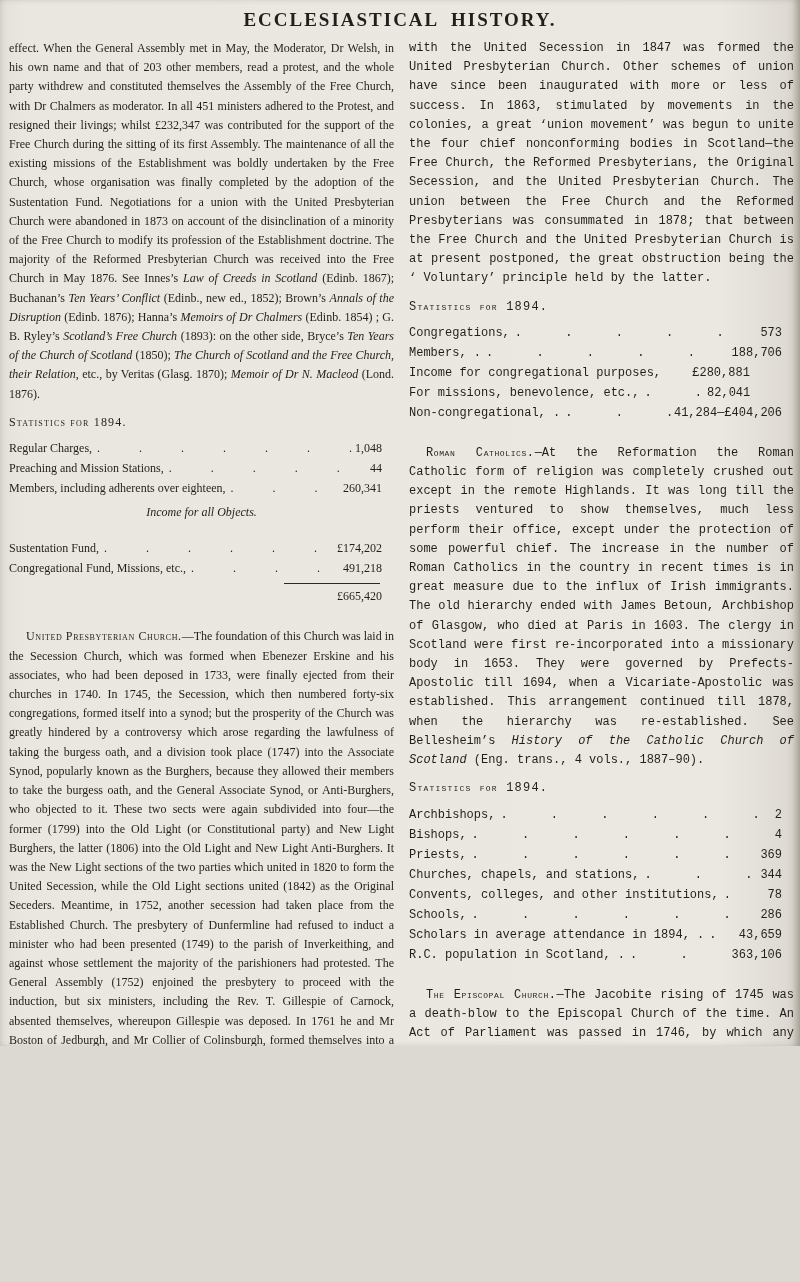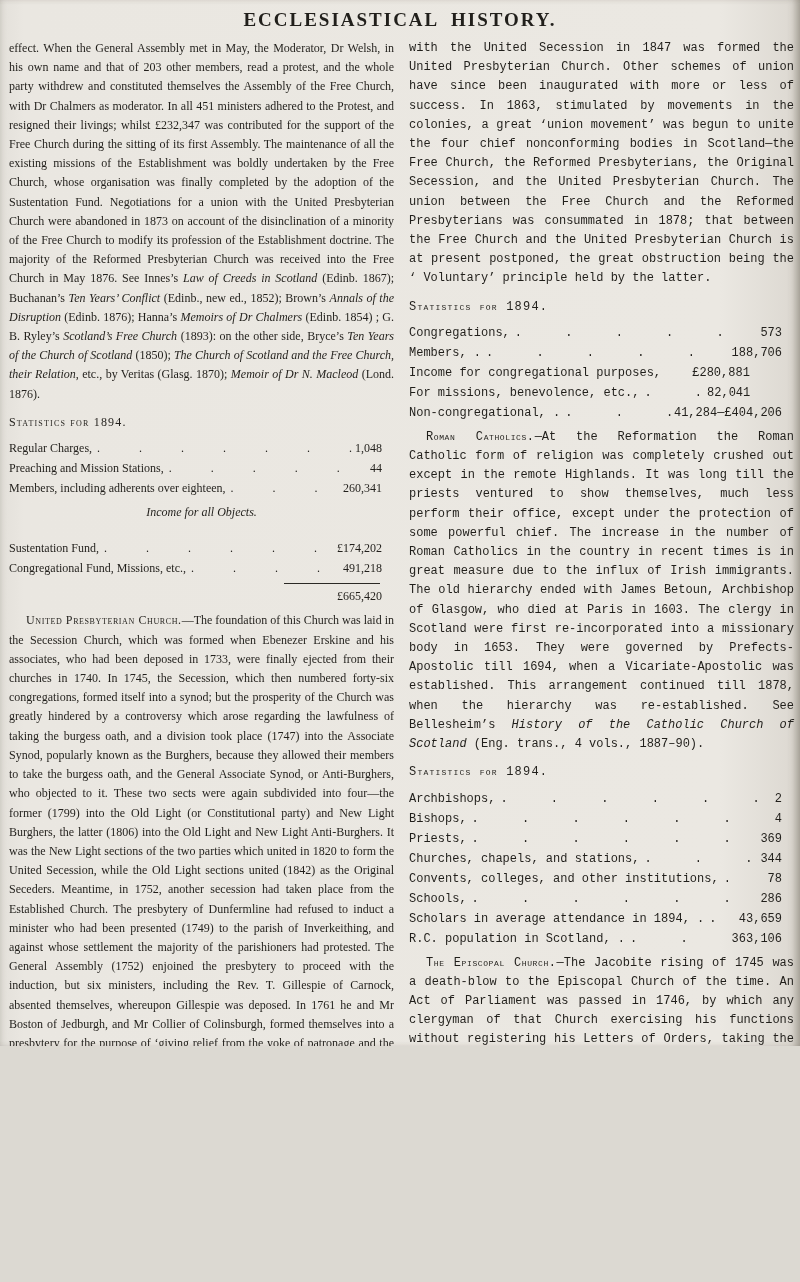--- a/index.html
+++ b/index.html
@@ -17,21 +17,21 @@
   .page-title{
     text-align:center;font-weight:bold;font-size:19px;letter-spacing:2px;
     padding-top:9px;word-spacing:6px;
   }
   .cols{display:flex;padding:8px 9px 0 9px;}
   .col{width:385px;text-align:justify;font-size:12px;line-height:19.2px;}
   .col-left{padding-right:6px;}
   .col-right{padding-left:9px;font-family:Liberation Mono, monospace;}
   .divider{width:1px;background:#45413a;margin-top:1px;}
   .para{margin:0;}
-  .para.indent{text-indent:17px;margin-top:5px;}
+  .para.indent{text-indent:17px;margin-top:21px;}
   .sc{font-variant:small-caps;letter-spacing:.6px;}
   .it{font-style:italic;}
   .stat-head{text-align:left;font-variant:small-caps;letter-spacing:1.2px;margin:9px 0 6px 0;text-indent:0;}
   .stat-sub{text-align:center;font-style:italic;margin:5px 0 16px 0;text-indent:0;}
   .stats{margin:1px 0 2px 0;}
   .stat-row{display:flex;align-items:baseline;white-space:nowrap;text-align:left;line-height:20px;}
   .stat-row .label{flex:none;}
   .leader{flex:1 1 auto;overflow:hidden;white-space:nowrap;word-spacing:36px;padding:0 5px;}
   .dots-fixed{flex:none;word-spacing:36px;padding:0 5px;}
   .gap{flex:none;width:2.6em;}

